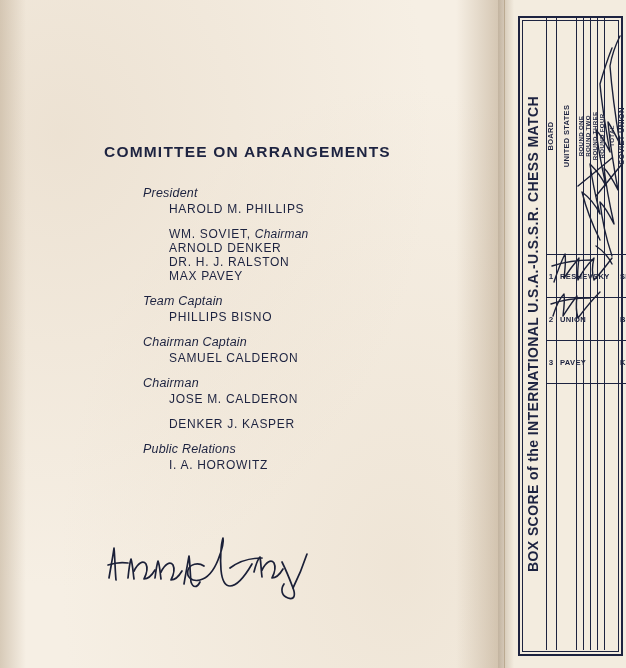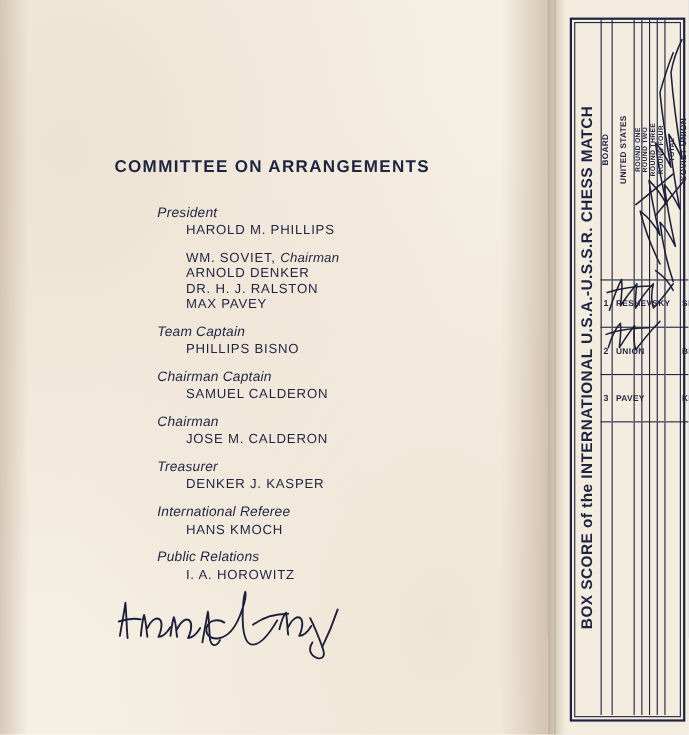--- a/index.html
+++ b/index.html
@@ -279,32 +279,25 @@
       </div>
 
       <div class="entry">
         <div class="entry-role">Chairman</div>
         <div class="entry-names">
           <div class="entry-name"><span>JOSE M. CALDERON</span></div>
         </div>
       </div>
 
       <div class="entry">
-        <div class="entry-role">Treasurer</div>
         <div class="entry-names">
           <div class="entry-name"><span>DENKER J. KASPER</span></div>
         </div>
       </div>
 
-      <div class="entry">
-        <div class="entry-role">International Referee</div>
-        <div class="entry-names">
-          <div class="entry-name"><span>HANS KMOCH</span></div>
-        </div>
-      </div>
 
       <div class="entry">
         <div class="entry-role">Public Relations</div>
         <div class="entry-names">
           <div class="entry-name"><span>I. A. HOROWITZ</span></div>
         </div>
       </div>
 
     </div>
 

